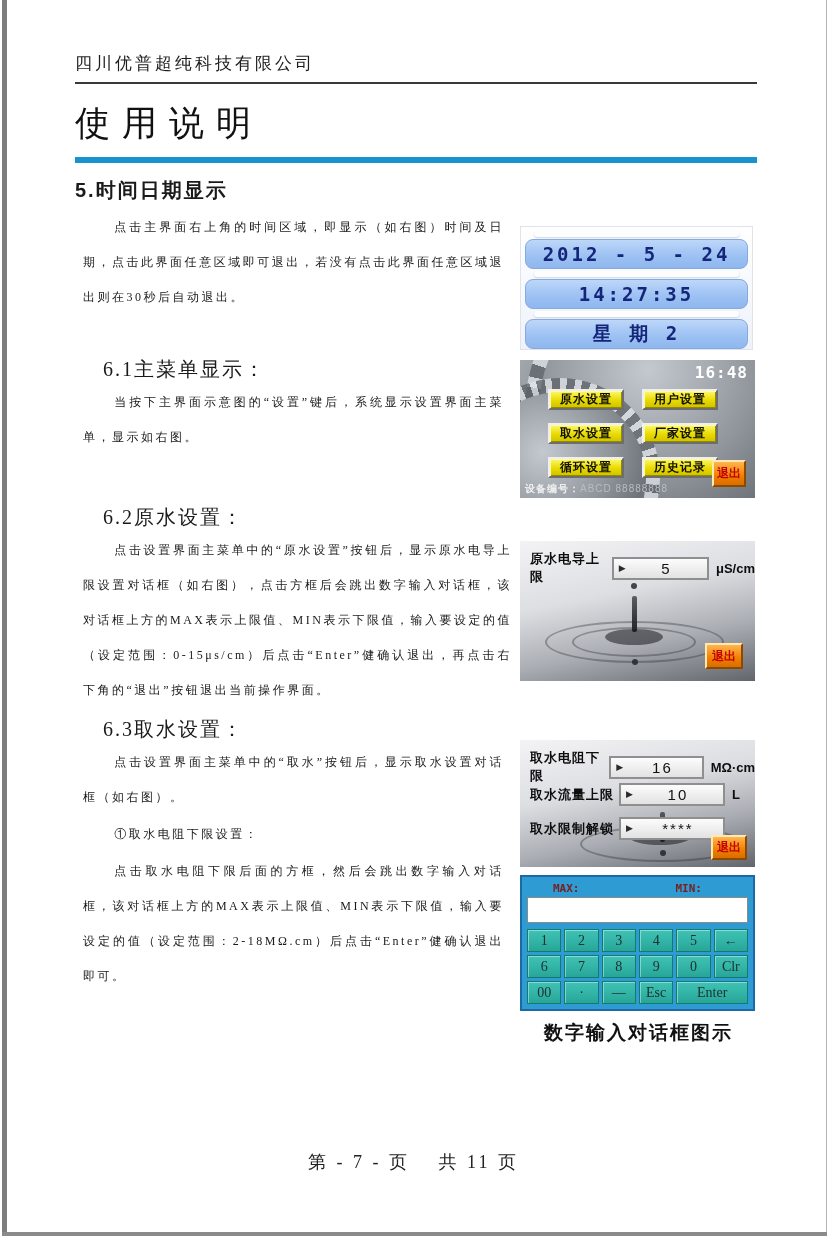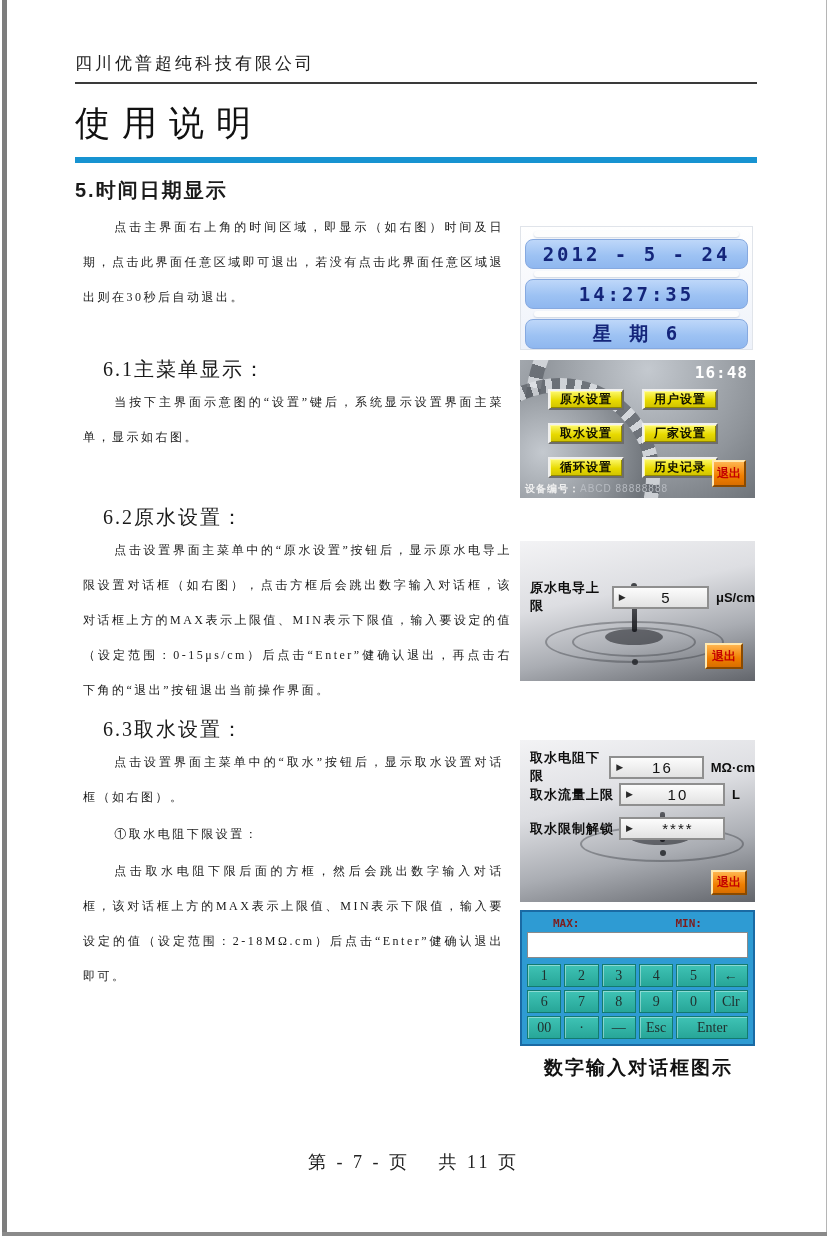--- a/index.html
+++ b/index.html
@@ -88,21 +88,21 @@
     font-family:"Liberation Sans","DejaVu Sans",sans-serif;font-size:10px;letter-spacing:1px;
   }
   .device-no .lbl{color:#f0f0f0;font-weight:bold;}
   .device-no .val{color:#b8bcc2;}
   
   .fig-water{
     position:relative;width:235px;overflow:hidden;
     background:linear-gradient(168deg,#f3f3f5 0%,#dddee2 38%,#aaadb3 68%,#62656b 100%);
   }
   .fw-raw{height:140px;margin-top:8px;}
-  .fw-intake{height:162px;margin-top:30px;}
+  .fw-intake{height:127px;margin-top:30px;}
   .ripple{position:absolute;border-radius:50%;border:2px solid rgba(38,40,46,.35);}
   .splash{position:absolute;border-radius:50%;background:rgba(25,27,32,.55);}
   .dropcol{position:absolute;width:5px;background:linear-gradient(rgba(70,72,78,.85),rgba(18,18,22,.9));border-radius:2px;}
   .droplet{position:absolute;width:6px;height:6px;border-radius:50%;background:rgba(28,30,34,.8);}
   .dlg-row{position:absolute;left:10px;display:flex;align-items:center;z-index:3;}
   .dlg-label{font-family:"Liberation Sans","DejaVu Sans",sans-serif;font-weight:bold;font-size:13px;color:#0d0d0d;letter-spacing:1px;}
   .dlg-input{
     margin-left:5px;width:106px;height:23px;box-sizing:border-box;
     background:linear-gradient(#fcfcfc,#e2e2e2);border:2px solid #8f8f8f;
     display:flex;align-items:center;cursor:pointer;
@@ -155,21 +155,21 @@
       <div class="txtcol">
         <p class="para">点击主界面右上角的时间区域，即显示（如右图）时间及日期，点击此界面任意区域即可退出，若没有点击此界面任意区域退出则在30秒后自动退出。</p>
       </div>
       <div class="figcol">
         <div class="fig-clock">
           <div class="clock-pill"></div>
           <div class="clock-bar">2012 - 5 - 24</div>
           <div class="clock-pill"></div>
           <div class="clock-bar">14:27:35</div>
           <div class="clock-pill"></div>
-          <div class="clock-bar">星 期 6</div>
+          <div class="clock-bar">星 期 2</div>
         </div>
       </div>
     </div>
 
 
     <div class="flexrow">
       <div class="txtcol">
         <div class="h-sub">6.1主菜单显示：</div>
         <p class="para">当按下主界面示意图的“设置”键后，系统显示设置界面主菜单，显示如右图。</p>
       </div>
@@ -195,21 +195,21 @@
     <div class="h-sub">6.2原水设置：</div>
     <div>
       <div class="figcol" style="float:right;">
         <div class="fig-water fw-raw">
           <div class="dropcol" style="left:112px;top:55px;height:36px;"></div>
           <div class="droplet" style="left:111px;top:42px;"></div>
           <div class="droplet" style="left:112px;top:118px;"></div>
           <div class="ripple" style="left:25px;top:80px;width:175px;height:38px;"></div>
           <div class="ripple" style="left:52px;top:86px;width:120px;height:26px;"></div>
           <div class="splash" style="left:85px;top:88px;width:58px;height:16px;"></div>
-          <div class="dlg-row" style="top:38px;">
+          <div class="dlg-row" style="top:9px;">
             <span class="dlg-label">原水电导上限</span>
             <span class="dlg-input">
               <span class="dlg-arrow">▶</span>
               <span class="dlg-value">5</span>
             </span>
             <span class="dlg-unit">μS/cm</span>
           </div>
           <div class="exit-btn exit-small">退出</div>
         </div>
       </div>

